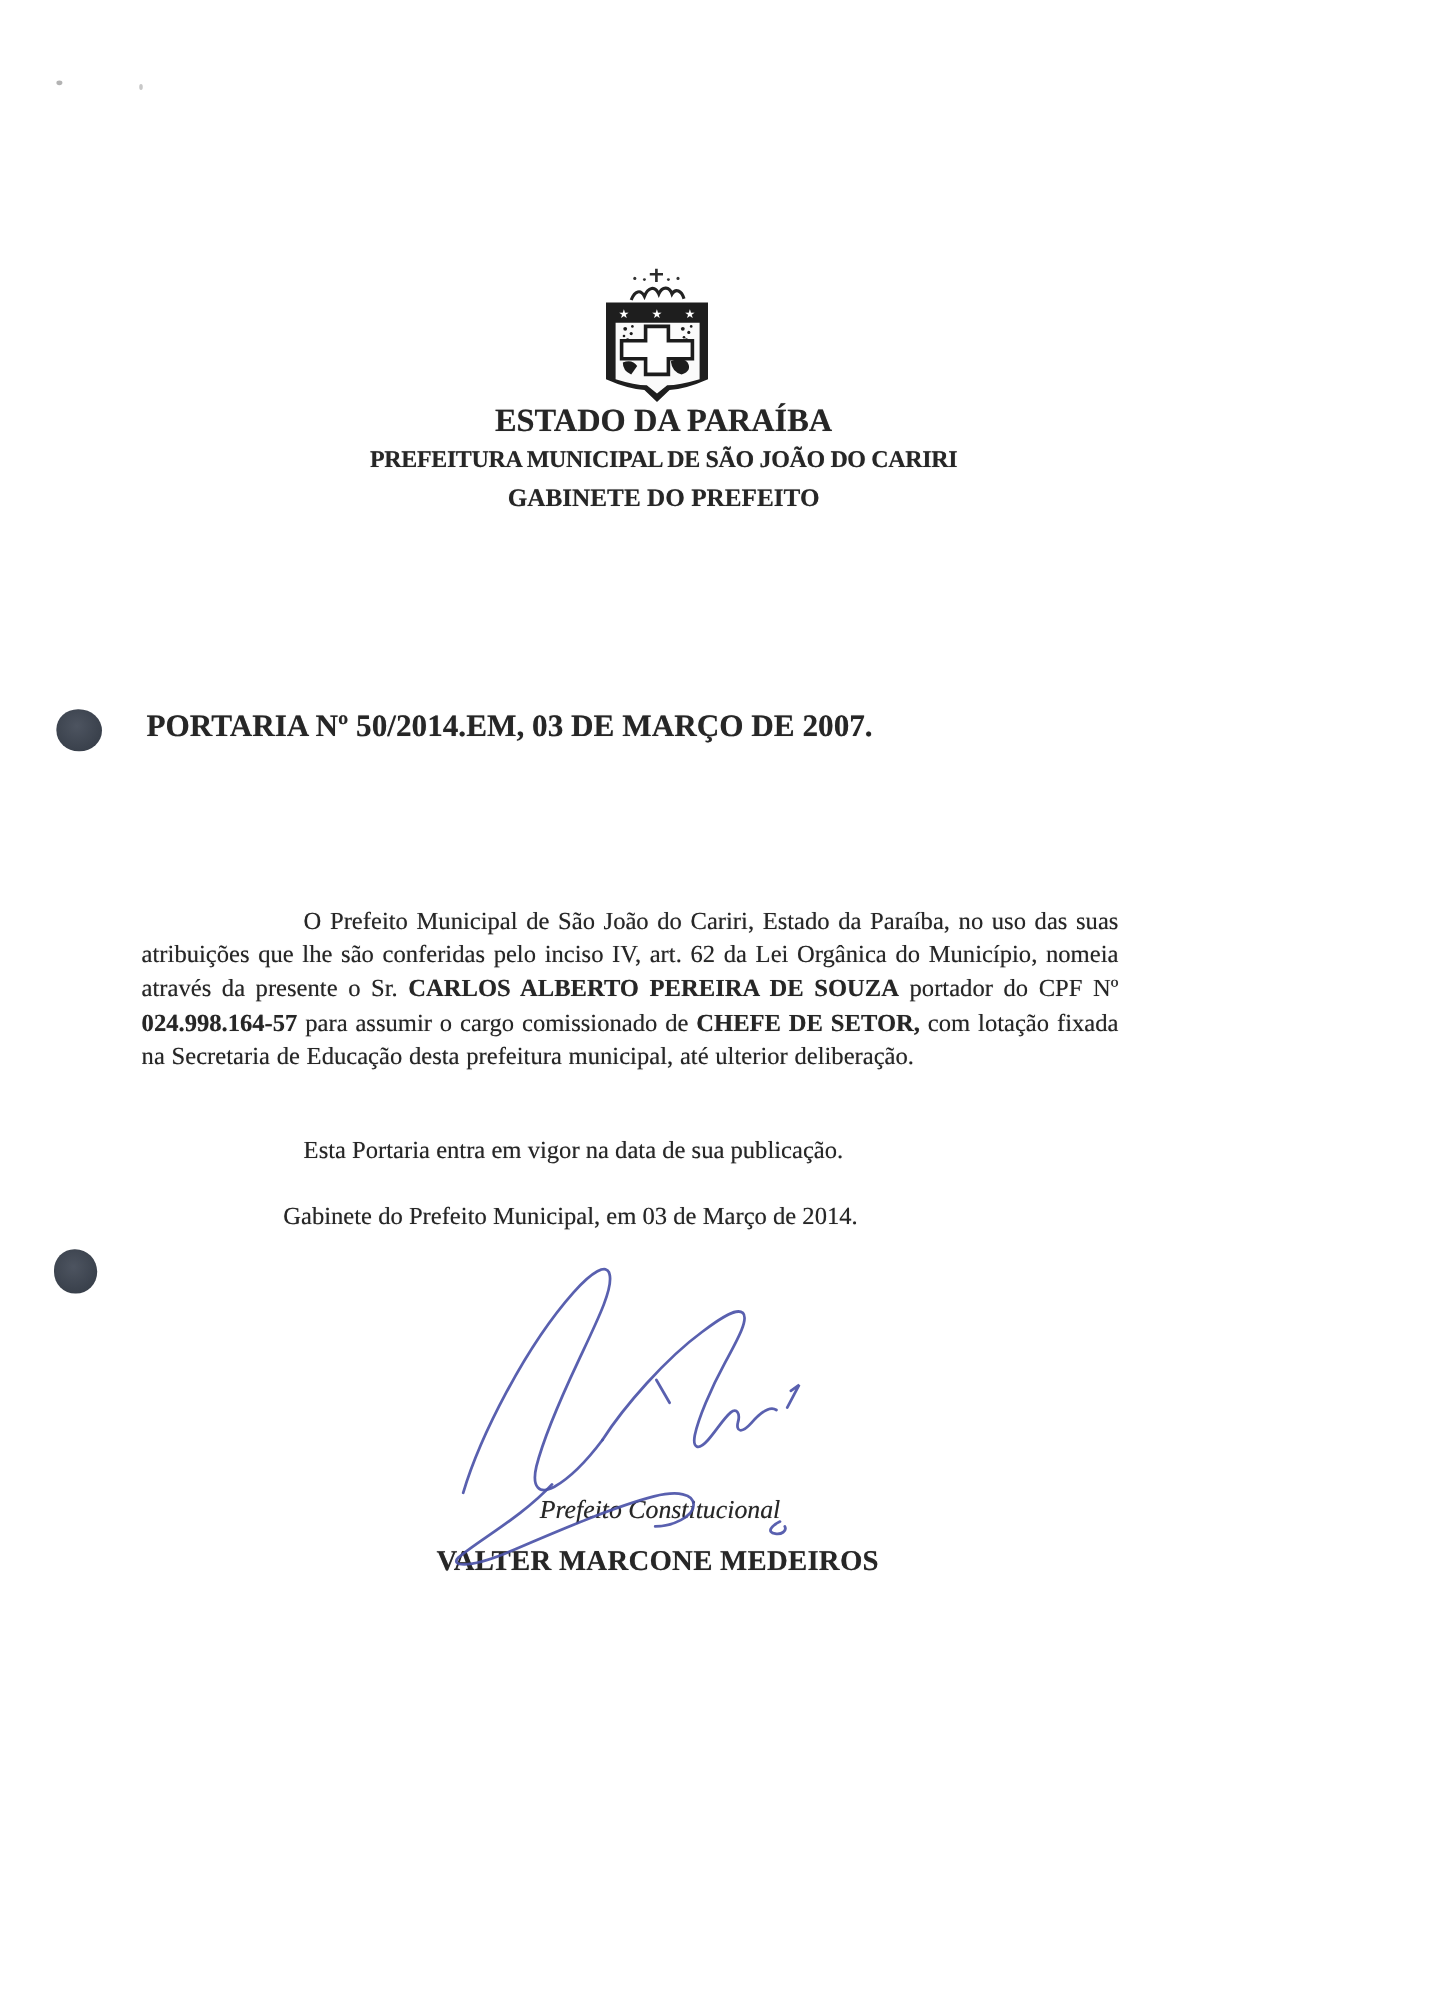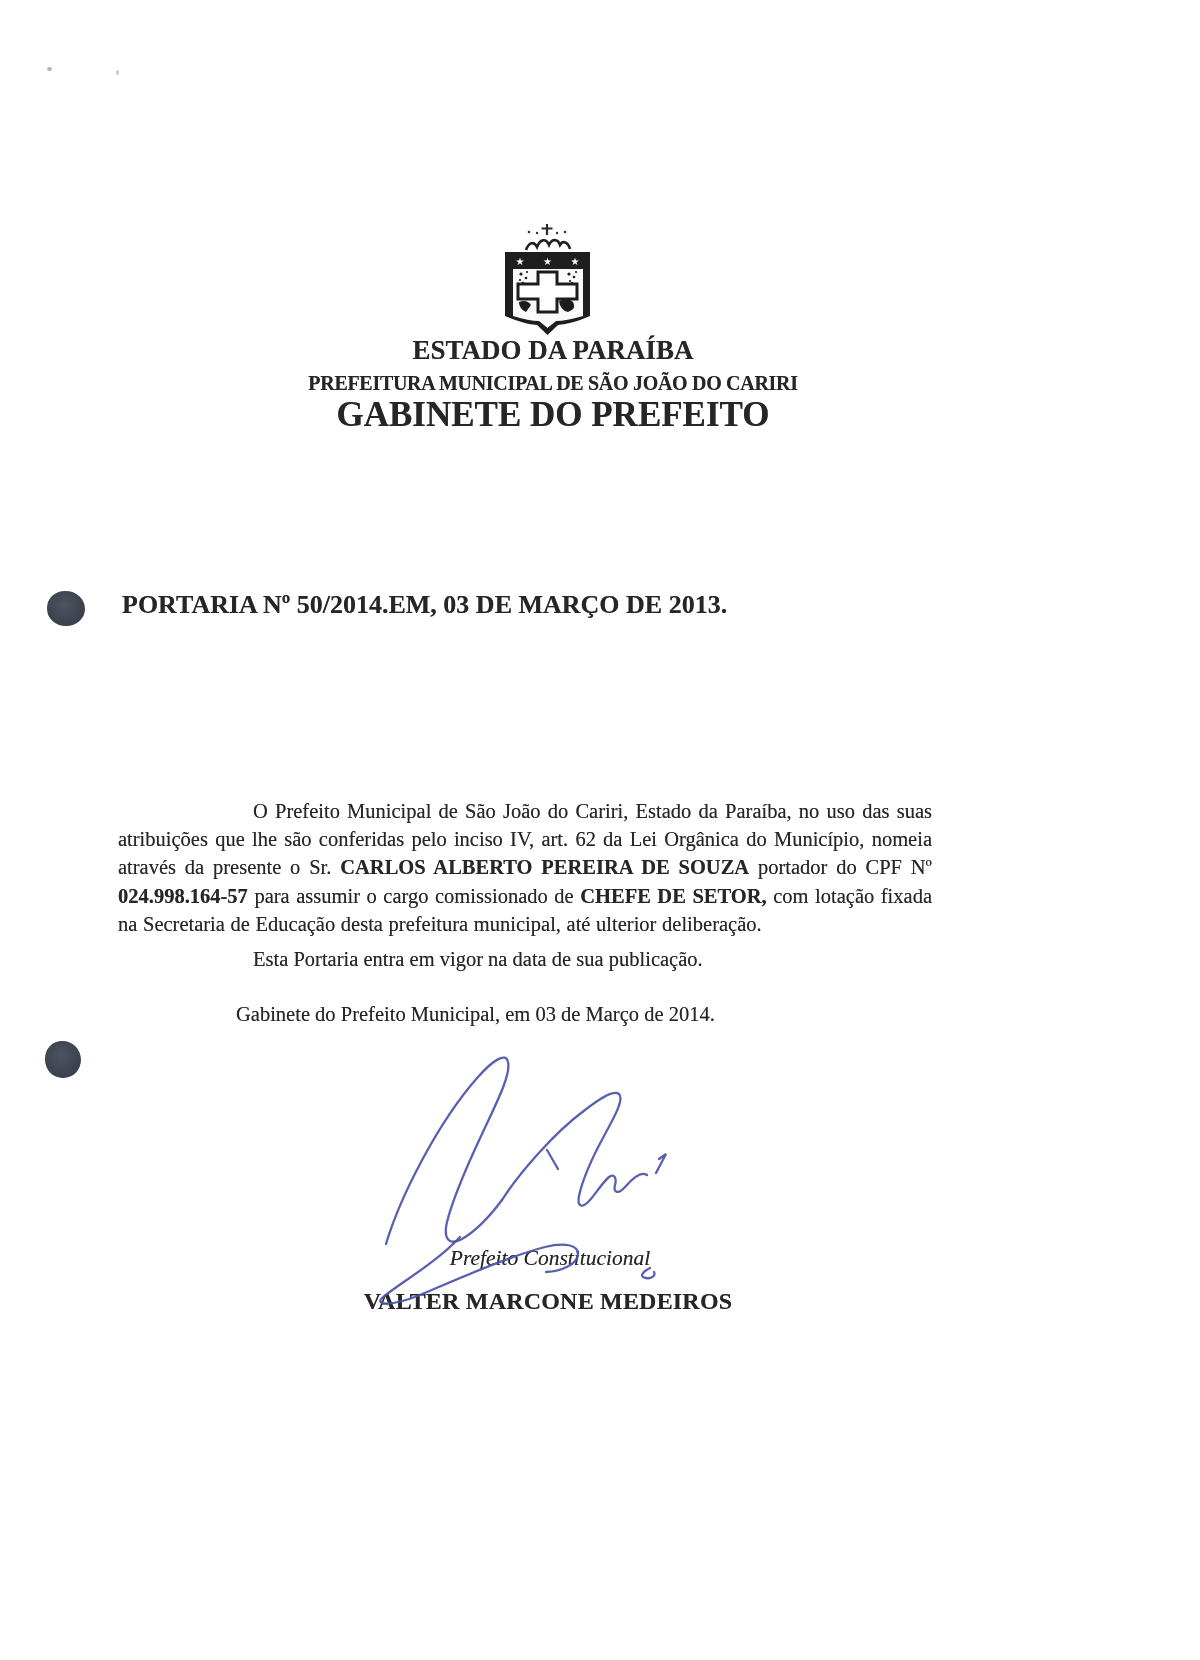--- a/index.html
+++ b/index.html
@@ -28,36 +28,35 @@
   
   .crest{position:absolute;left:496px;top:220px;width:106px;height:128px;}
 
   
   .header{
     position:absolute;left:103px;top:334px;width:900px;
     text-align:center;font-weight:bold;line-height:32.5px;
   }
   .header .h1{font-size:27px;}
   .header .h2{font-size:20px;letter-spacing:-0.3px;}
-  .header .h3{font-size:35px;}
+  .header .h3{font-size:21px;}
 
   
   .ref-row{
     position:absolute;left:122px;top:561px;width:856px;
     display:flex;
     font-weight:bold;font-size:26px;margin-top:29px;
   }
 
   
   .paragraph{
     position:absolute;left:118px;top:754px;width:814px;
     font-size:20.5px;line-height:28.2px;
     text-align:justify;text-indent:135px;
     word-spacing:0.5px;
-    margin-top:43px;
   }
   .clause1{position:absolute;left:253px;top:948px;font-size:20.5px;}
   .clause2{position:absolute;left:236px;top:1003px;font-size:20.5px;}
 
   
   .sig-name{
     position:absolute;left:0;top:1288px;width:1096px;
     text-align:center;font-weight:bold;font-size:24px;letter-spacing:0.2px;
     z-index:2;
   }
@@ -123,21 +122,21 @@
   </svg>
 
   <div class="header soft">
     <div class="h1">ESTADO DA PARAÍBA</div>
     <div class="h2">PREFEITURA MUNICIPAL DE SÃO JOÃO DO CARIRI</div>
     <div class="h3">GABINETE DO PREFEITO</div>
   </div>
 
   <div class="ref-row soft">
     <span>PORTARIA Nº 50/2014.</span>
-    <span>EM, 03 DE MARÇO DE 2013.</span>
+    <span>EM, 03 DE MARÇO DE 2007.</span>
   </div>
 
   <p class="paragraph soft"><span>O Prefeito Municipal de São João do Cariri, Estado da Paraíba, no uso das suas atribuições que lhe são conferidas pelo inciso IV, art. 62 da Lei Orgânica do Município, nomeia através da presente o Sr. </span><b>CARLOS ALBERTO PEREIRA DE SOUZA</b><span> portador do CPF Nº </span><b>024.998.164-57</b><span> para assumir o cargo comissionado de </span><b>CHEFE DE SETOR,</b><span> com lotação fixada na Secretaria de Educação desta prefeitura municipal, até ulterior deliberação.</span></p>
 
   <p class="clause1 soft">Esta Portaria entra em vigor na data de sua publicação.</p>
   <p class="clause2 soft">Gabinete do Prefeito Municipal, em 03 de Março de 2014.</p>
 
   <div class="sig-name soft">VALTER MARCONE MEDEIROS</div>
   <div class="sig-title soft">Prefeito Constitucional</div>
 

